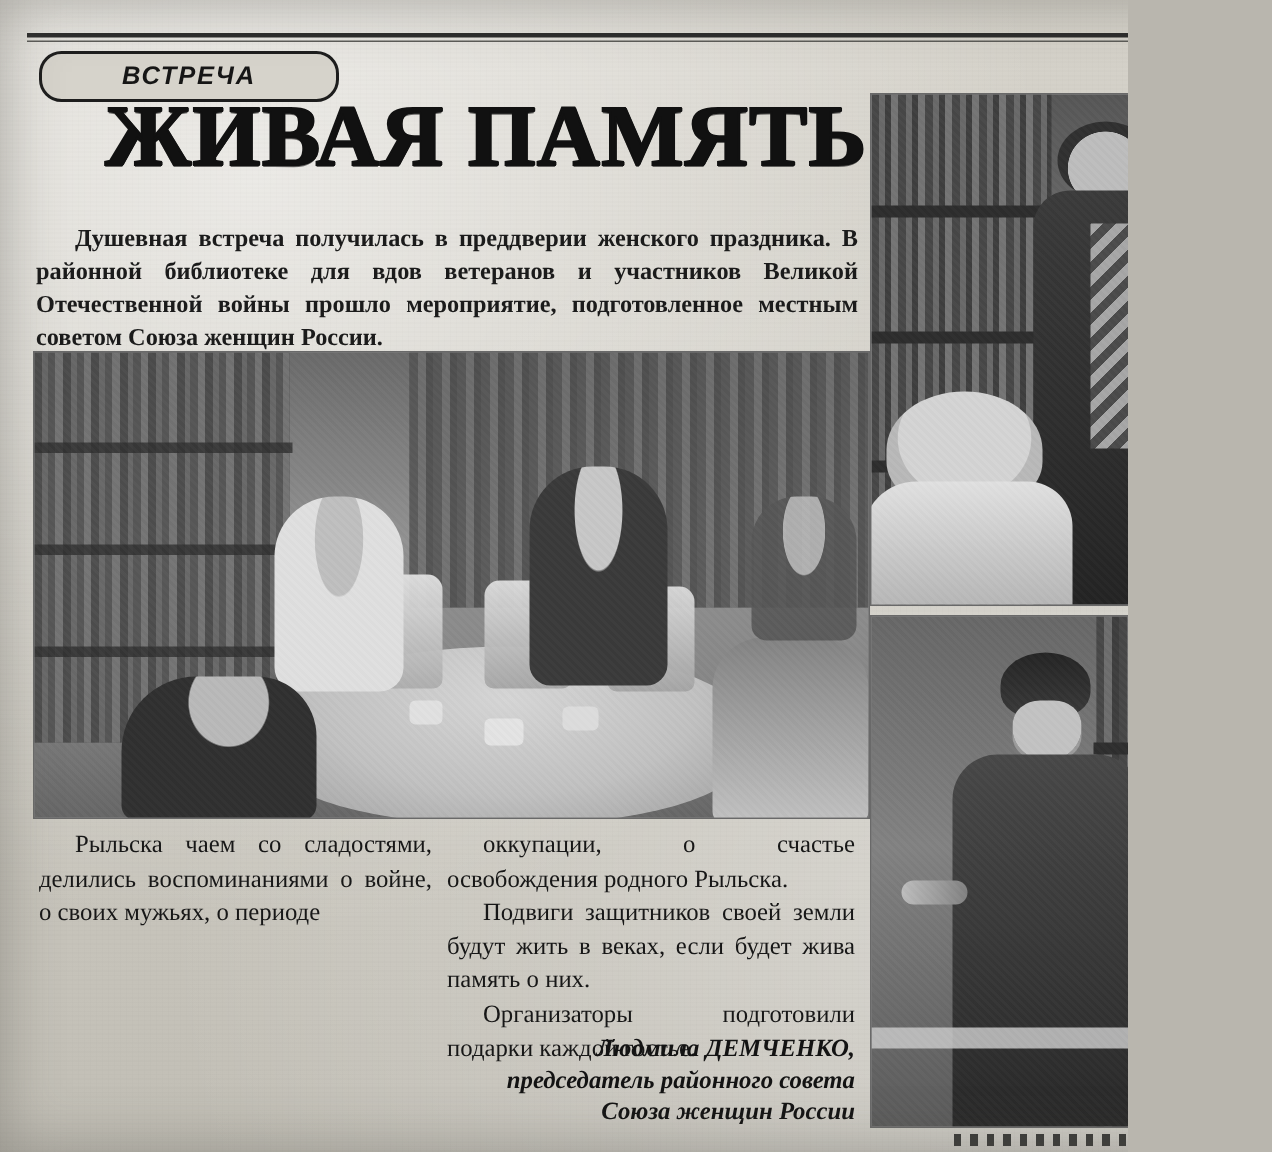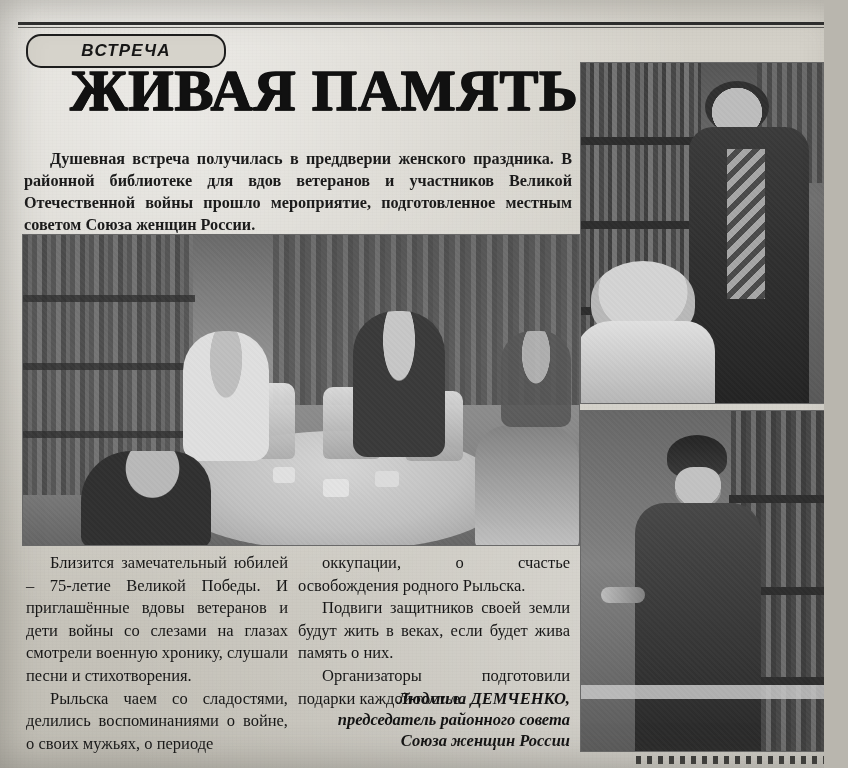--- a/index.html
+++ b/index.html
@@ -9,21 +9,21 @@
   }
   body {
     width: 848px;
     height: 768px;
     overflow: hidden;
     font-family: "Liberation Serif", serif;
   }
 
   #page {
     position: relative;
-    width: 824px;
+    width: 752px;
     height: 768px;
     background: #eab308;
     overflow: hidden;
   }
 
   
   #paper {
     position: absolute;
     left: 0; top: 0;
     width: 848px; height: 768px;
@@ -272,21 +272,20 @@
     <div style="position:absolute;left:54px;top:92px;width:126px;height:248px;
       background: linear-gradient(180deg,#4a453d 0%,#37332c 55%,#262320 100%);border-radius:30px 30px 0 0;"></div>
     <div style="position:absolute;left:20px;top:176px;width:44px;height:16px;border-radius:8px;
       background: linear-gradient(90deg,#cdc5b7,#8a8378);"></div>
 
     <div style="position:absolute;left:0;top:274px;width:252px;height:14px;background:#d6d1c6;opacity:.85;"></div>
     <div class="grain-overlay"></div>
   </div>
 
   <div class="col col-left">
-    <p>Близится замечательный юбилей – 75-летие Великой Победы. И приглашённые вдовы ветеранов и дети войны со слезами на глазах смотрели военную хронику, слушали песни и стихотворения.</p>
     <p>Рыльска чаем со сладостями, делились воспоминаниями о войне, о своих мужьях, о периоде</p>
   </div>
 
   <div class="col col-right">
     <p>оккупации, о счастье освобождения родного Рыльска.</p>
     <p>Подвиги защитников своей земли будут жить в веках, если будет жива память о них.</p>
     <p>Организаторы подготовили подарки каждой гостье.</p>
   </div>
 
   <div class="signature">

